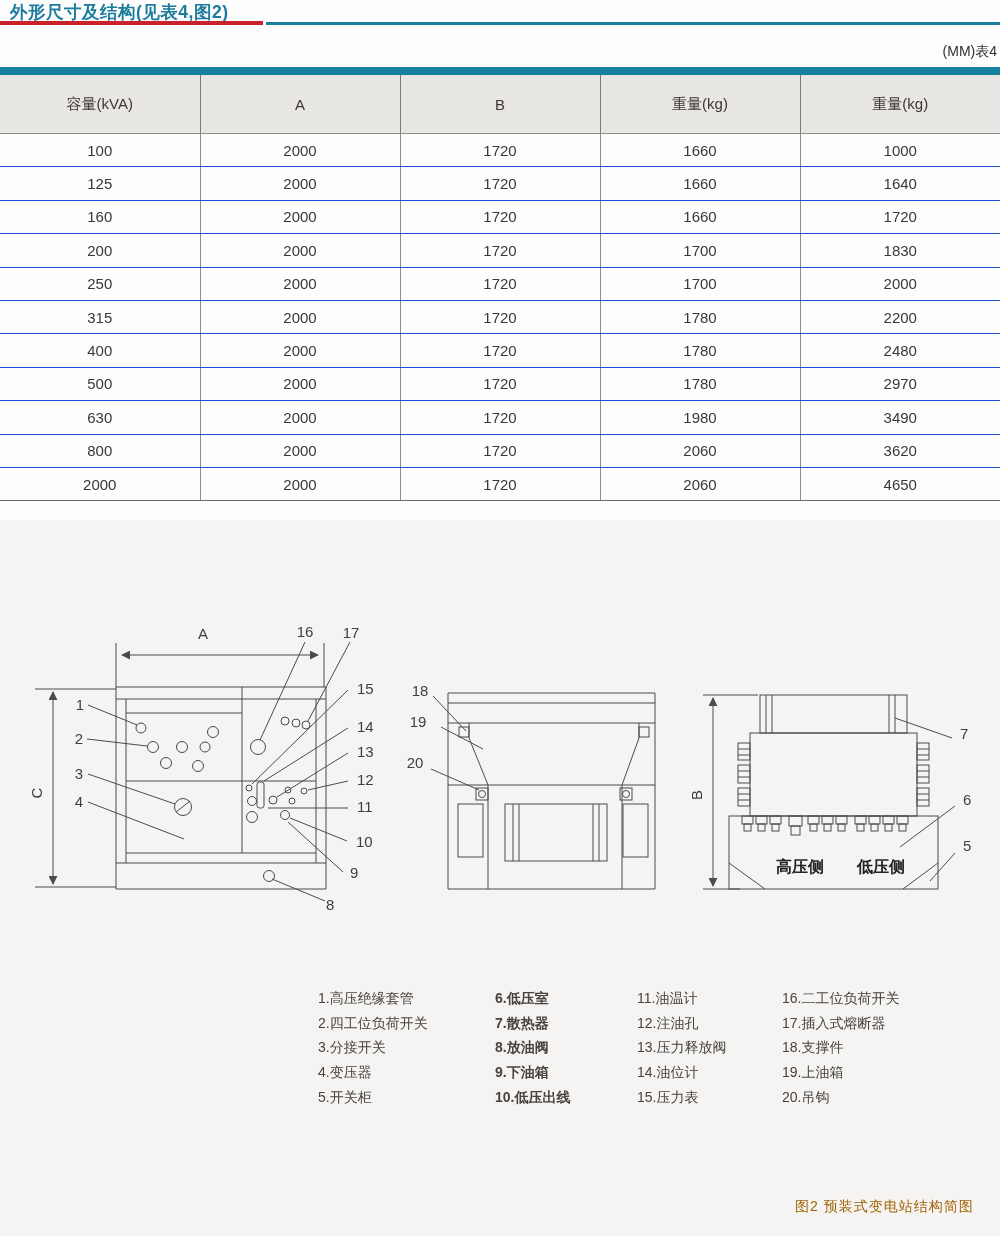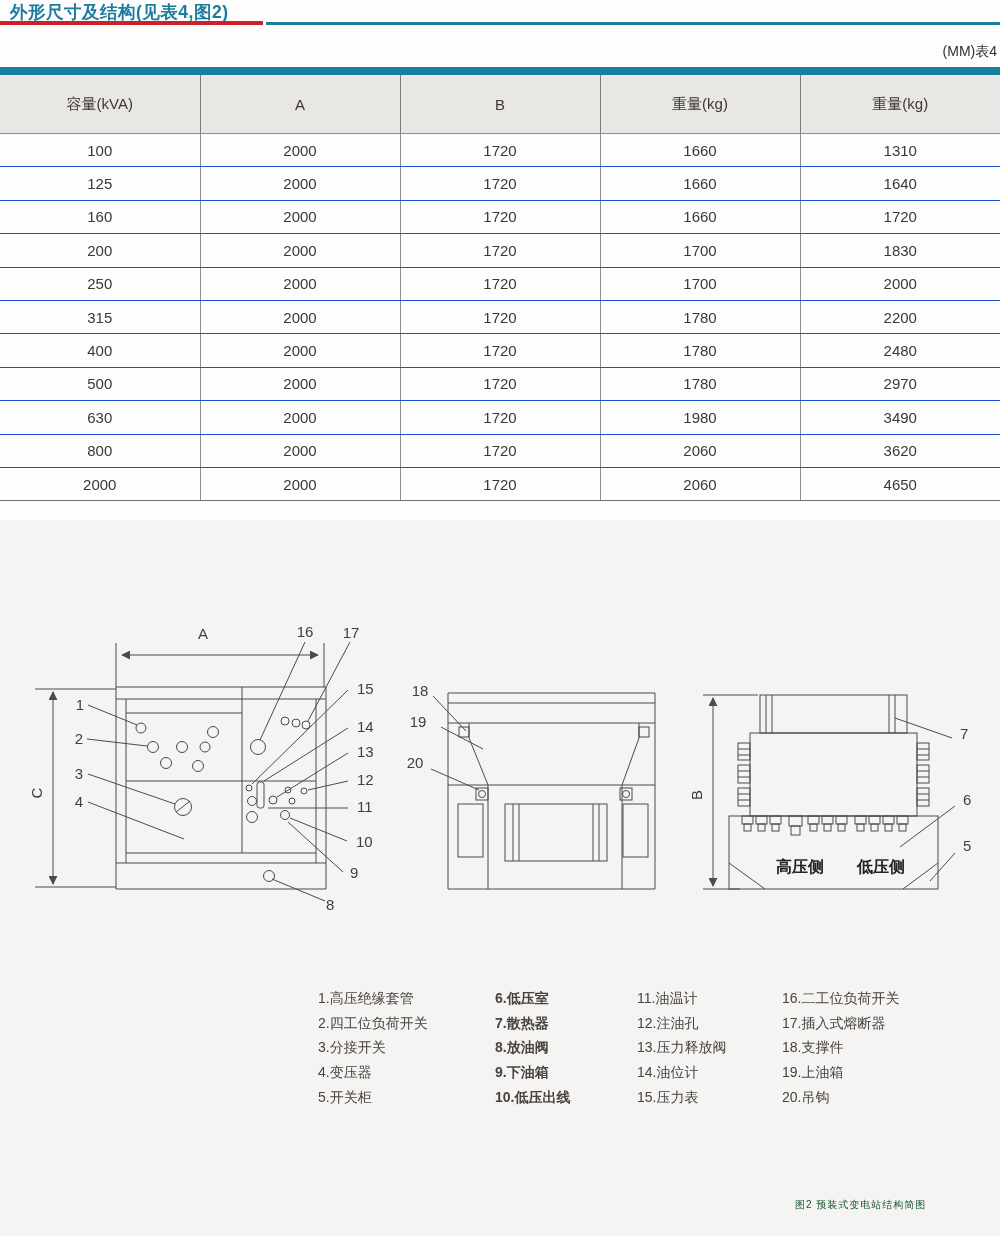--- a/index.html
+++ b/index.html
@@ -55,21 +55,21 @@
     position:absolute;left:318px;top:466px;
     display:flex;color:#474340;font-size:14px;
   }
   .legend-col{line-height:24.7px;white-space:nowrap;}
   .legend-col:nth-child(1){width:177px;}
   .legend-col:nth-child(2){width:142px;font-weight:bold;}
   .legend-col:nth-child(3){width:145px;}
   
   .fig-caption{
     position:absolute;left:795px;top:678px;
-    font-size:10px;color:#14532d;letter-spacing:1px;white-space:nowrap;
+    font-size:14px;color:#a16207;letter-spacing:1px;white-space:nowrap;
   }
   
   .ln{stroke:#4b4b4b;stroke-width:1;fill:none;}
   .num{font-size:15px;fill:#3f3f3f;font-family:"Liberation Sans","DejaVu Sans",sans-serif;}
   .cnlabel{font-size:16px;font-weight:bold;fill:#222;
     font-family:"Liberation Serif","DejaVu Serif",serif;}
 </style>
 </head>
 <body>
 
@@ -91,21 +91,21 @@
           <th>重量(kg)</th>
           <th>重量(kg)</th>
         </tr>
       </thead>
       <tbody>
           <tr>
             <td>100</td>
             <td>2000</td>
             <td>1720</td>
             <td>1660</td>
-            <td>1310</td>
+            <td>1000</td>
           </tr>
           <tr>
             <td>125</td>
             <td>2000</td>
             <td>1720</td>
             <td>1660</td>
             <td>1640</td>
           </tr>
           <tr>
             <td>160</td>

